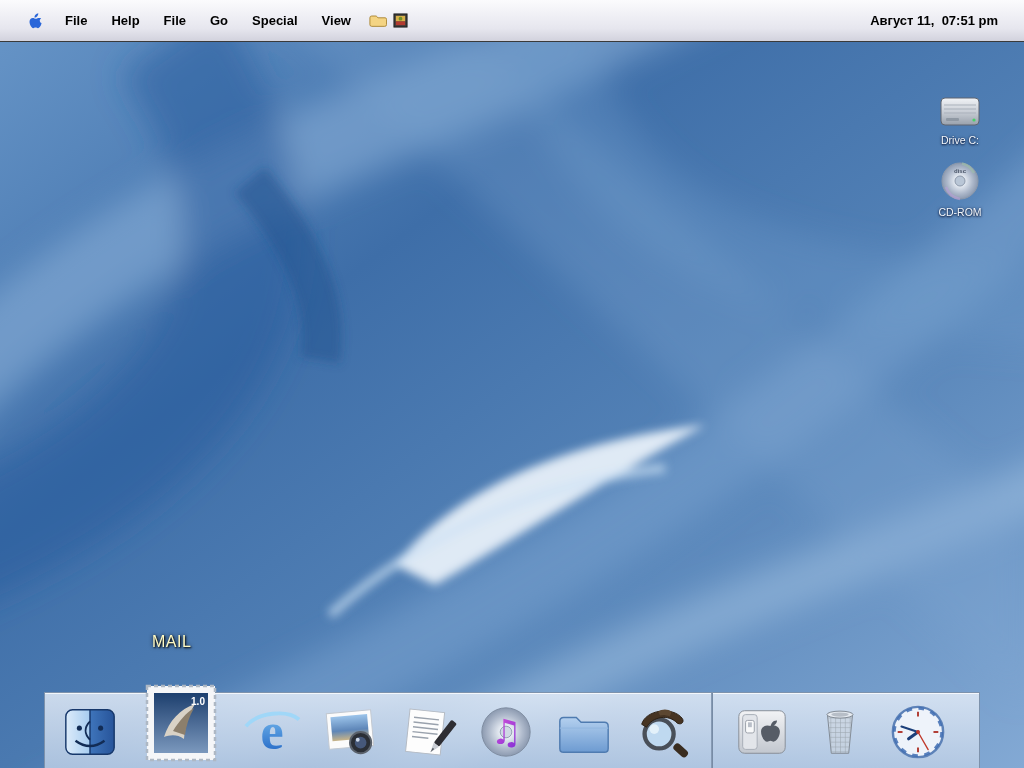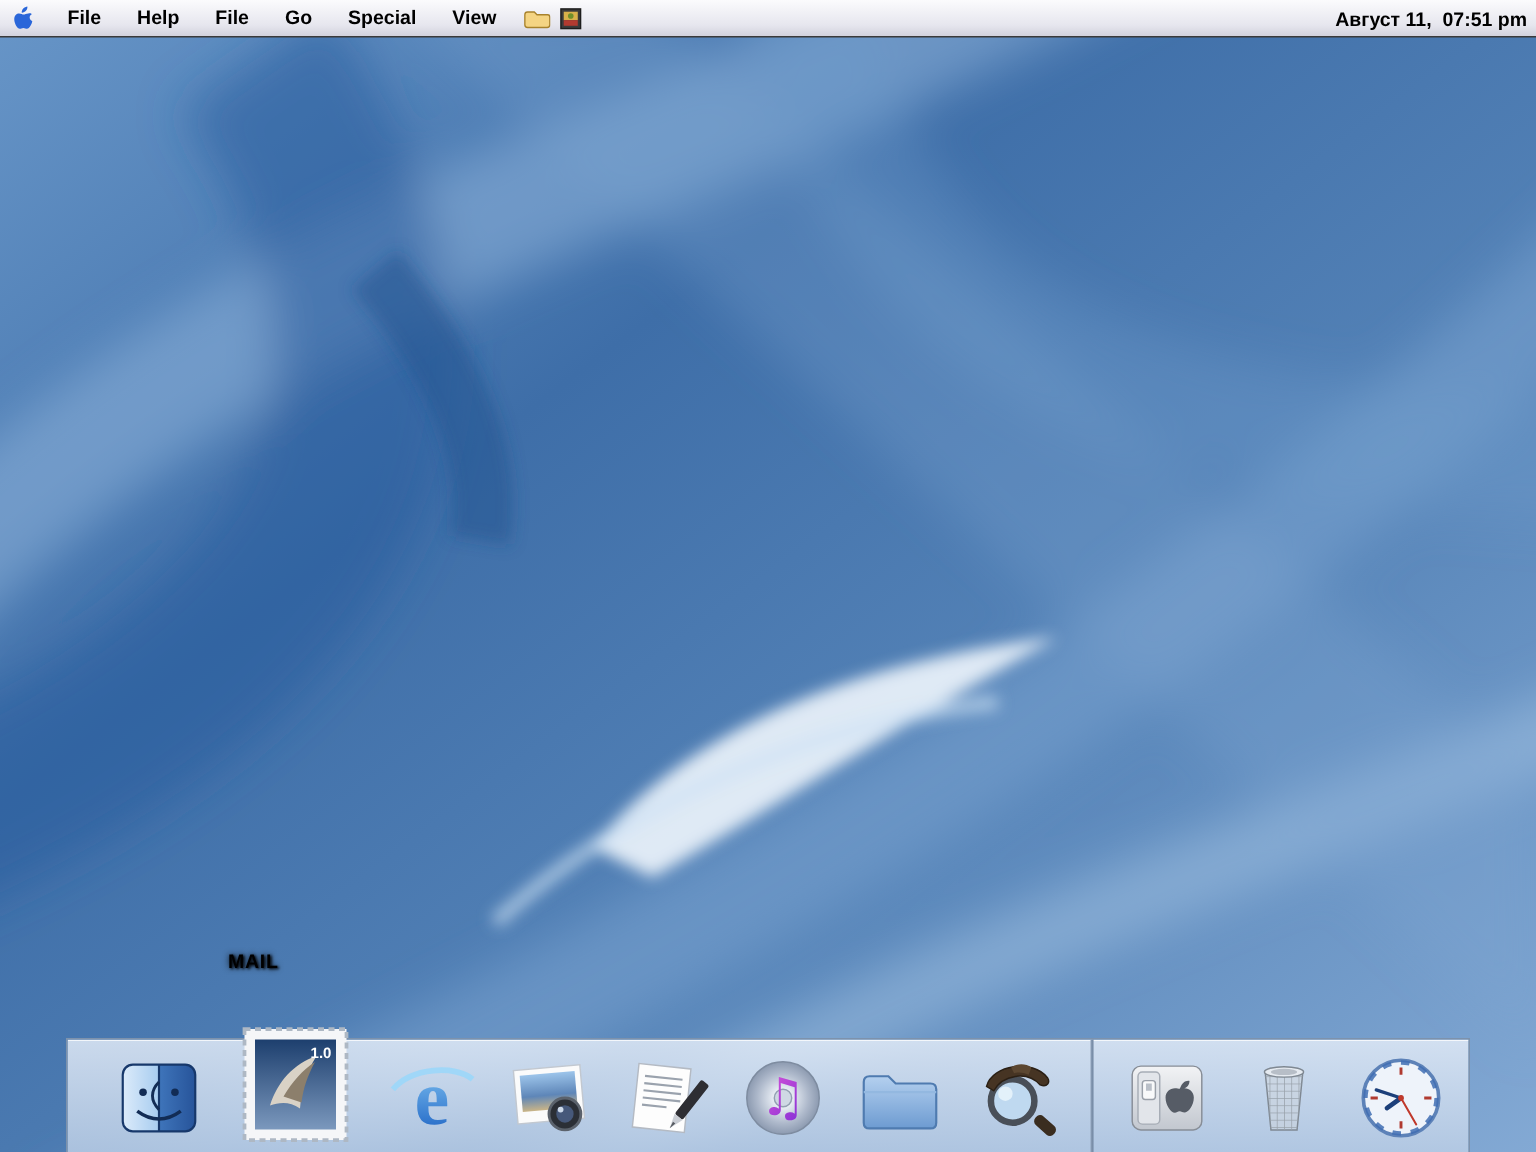--- a/index.html
+++ b/index.html
@@ -4,24 +4,24 @@
 <style>
   * { margin:0; padding:0; box-sizing:border-box; }
   html,body { width:1024px; height:768px; overflow:hidden; }
   body { font-family:"Liberation Sans", sans-serif; position:relative; background:#4a7cb3; }
 
   
   .wallpaper { position:absolute; top:0; left:0; width:1024px; height:768px; z-index:0; }
 
   
   .menubar {
-    position:absolute; top:0; left:0; right:0; height:25px; z-index:30;
+    position:absolute; top:0; left:0; right:0; height:42px; z-index:30;
     background:linear-gradient(#fbfbfd, #e6e6ee 70%, #d2d2dd);
     border-bottom:1px solid #3a3a3a;
-    display:flex; align-items:center; padding:0 0;
+    display:flex; align-items:center; padding:0 20px;
     font-size:13px; font-weight:bold; color:#000;
   }
   .apple-menu { padding:0 10px 0 8px; display:flex; align-items:center; cursor:default; }
   .mi { padding:0 12px; line-height:24px; cursor:default; }
   .mb-status { display:flex; align-items:center; gap:6px; margin-left:6px; }
   .mb-right { margin-left:auto; padding-right:6px; white-space:pre; }
 
   
   .desk-icons { position:absolute; top:93px; right:22px; width:84px; z-index:5;
     display:flex; flex-direction:column; align-items:center; }
@@ -29,31 +29,31 @@
     margin-bottom:13px; cursor:default; }
   .desk-icon .lbl { margin-top:3px; font-size:10.5px; color:#f2f6fb;
     text-shadow:0 1px 2px rgba(0,10,40,.9), 0 0 3px rgba(0,10,40,.6); }
 
   
   .dock {
     position:absolute; left:44px; bottom:0; width:936px; height:76px; z-index:10;
     background:linear-gradient(rgba(226,235,247,.85), rgba(186,205,229,.85));
     border:1px solid #7d92ac; border-bottom:none;
     box-shadow:inset 0 1px 0 rgba(255,255,255,.75);
-    display:flex; align-items:flex-end; padding:0 32px; gap:20px;
+    display:flex; align-items:flex-end; padding:0 16px; gap:20px;
   }
   .dock-item { width:58px; height:58px; margin-bottom:7px; flex:0 0 auto;
     display:flex; align-items:flex-end; justify-content:center; cursor:default; }
   .dock-item.mail { width:84px; height:84px; margin-bottom:3px; }
   .dock-sep { width:2px; align-self:stretch;
     background:linear-gradient(90deg,#8fa2ba,#6f849f); flex:0 0 auto; }
 
   .dock-tooltip {
     position:absolute; top:633px; left:152px; z-index:20;
-    font-size:13px; font-weight:bold; letter-spacing:.5px; color:#000000;
+    font-size:16px; font-weight:normal; letter-spacing:.5px; color:#fef9c3;
     text-shadow:1px 1px 2px #000, 0 0 4px rgba(0,0,0,.8);
   }
 
   .hidden-defs { position:absolute; width:0; height:0; }
   svg { display:block; }
 </style>
 </head>
 <body>
 
 <svg class="hidden-defs" aria-hidden="true">
@@ -160,20 +160,39 @@
       <rect x="1" y="1" width="14" height="14" fill="#3b3b3b" stroke="#1d1d1d"></rect>
       <rect x="3" y="3" width="10" height="6" fill="#d8b14a"></rect>
       <rect x="3" y="9" width="10" height="4" fill="#b23a30"></rect>
       <circle cx="8" cy="6" r="2" fill="#6f8f2a"></circle>
     </svg>
   </span>
   <span class="mb-right">Август 11,  07:51 pm</span>
 </div>
 
 <div class="desk-icons">
+  <div class="desk-icon">
+    <svg width="44" height="38" viewBox="0 0 44 36">
+      <rect x="3" y="4" width="38" height="27" rx="4" fill="url(#g-hd)" stroke="#5e6570"></rect>
+      <path d="M6 11h32M6 15h32M6 19h32" stroke="#aab1bb" stroke-width="1" fill="none"></path>
+      <rect x="8" y="24" width="13" height="3" rx="1" fill="#8f98a3"></rect>
+      <circle cx="36" cy="26" r="1.6" fill="#49d06a"></circle>
+    </svg>
+    <span class="lbl">Drive C:</span>
+  </div>
+  <div class="desk-icon">
+    <svg width="44" height="44" viewBox="0 0 44 44">
+      <circle cx="22" cy="22" r="18" fill="url(#g-cd)" stroke="#8d99ab"></circle>
+      <path d="M8 28 A 18 18 0 0 0 22 40" stroke="#b9a0d8" stroke-width="2.5" fill="none" opacity=".6"></path>
+      <path d="M36 14 A 18 18 0 0 0 24 4.5" stroke="#9fc2a8" stroke-width="2.5" fill="none" opacity=".6"></path>
+      <circle cx="22" cy="22" r="5" fill="#b9c6d6" stroke="#8d99ab"></circle>
+      <text x="22" y="14" font-size="6" font-weight="bold" fill="#4a5568" text-anchor="middle" font-family="Liberation Sans, sans-serif">disc</text>
+    </svg>
+    <span class="lbl">CD-ROM</span>
+  </div>
 </div>
 
 <div class="dock-tooltip">MAIL</div>
 
 <div class="dock">
 
   <div class="dock-item">
     <svg width="58" height="58" viewBox="0 0 60 60">
       <rect x="5" y="7" width="50" height="46" rx="7" fill="url(#g-fnd)" stroke="#17386b" stroke-width="1.5"></rect>
       <path d="M30 7v46" stroke="#17386b" stroke-width="1.5"></path>

